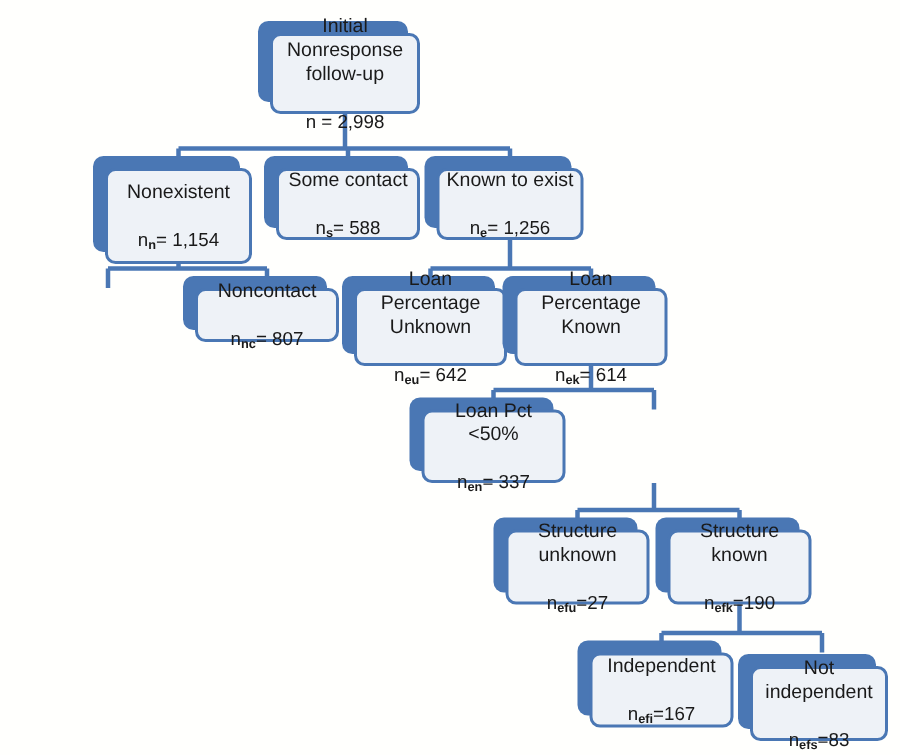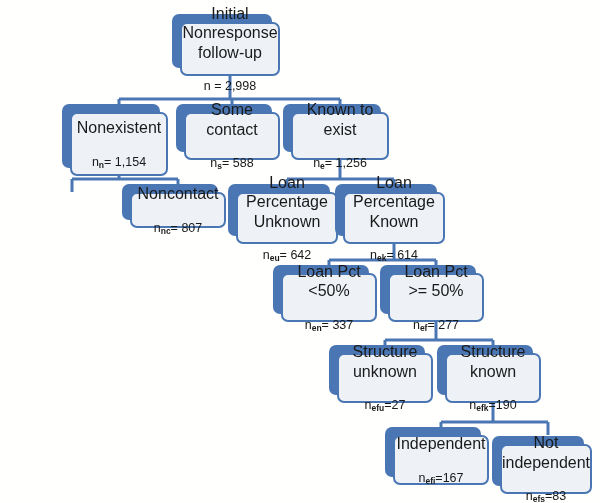--- a/index.html
+++ b/index.html
@@ -51,21 +51,21 @@
     display: flex;
     flex-direction: column;
     align-items: center;
     justify-content: center;
     text-align: center;
     color: #1a1a1a;
     line-height: 1.22;
     padding: 2px 4px;
   }
   .face .ttl {
-    font-size: 16px;
+    font-size: 13px;
   }
   .face .val {
     font-size: 12.5px;
     margin-top: 17px;
     white-space: nowrap;
   }
   .face .val sub {
     font-size: 8.5px;
     font-weight: bold;
     vertical-align: baseline;
@@ -157,27 +157,20 @@
         <div class="val"><span>n</span><sub>ek</sub><span>= 614</span></div>
       </div>
     </div>
     <div class="node" style="left: 273px; top: 265px; width: 104px; height: 57px;">
       <div class="shadow"></div>
       <div class="face">
         <div class="ttl">Loan Pct &lt;50%</div>
         <div class="val"><span>n</span><sub>en</sub><span>= 337</span></div>
       </div>
     </div>
-    <div class="node" style="left: 380px; top: 265px; width: 104px; height: 57px;">
-      <div class="shadow"></div>
-      <div class="face">
-        <div class="ttl">Loan Pct &gt;= 50%</div>
-        <div class="val"><span>n</span><sub>ef</sub><span>= 277</span></div>
-      </div>
-    </div>
     <div class="node" style="left: 329px; top: 345px; width: 104px; height: 58px;">
       <div class="shadow"></div>
       <div class="face">
         <div class="ttl">Structure</div>
         <div class="ttl">unknown</div>
         <div class="val"><span>n</span><sub>efu</sub><span>=27</span></div>
       </div>
     </div>
     <div class="node" style="left: 437px; top: 345px; width: 104px; height: 58px;">
       <div class="shadow"></div>

